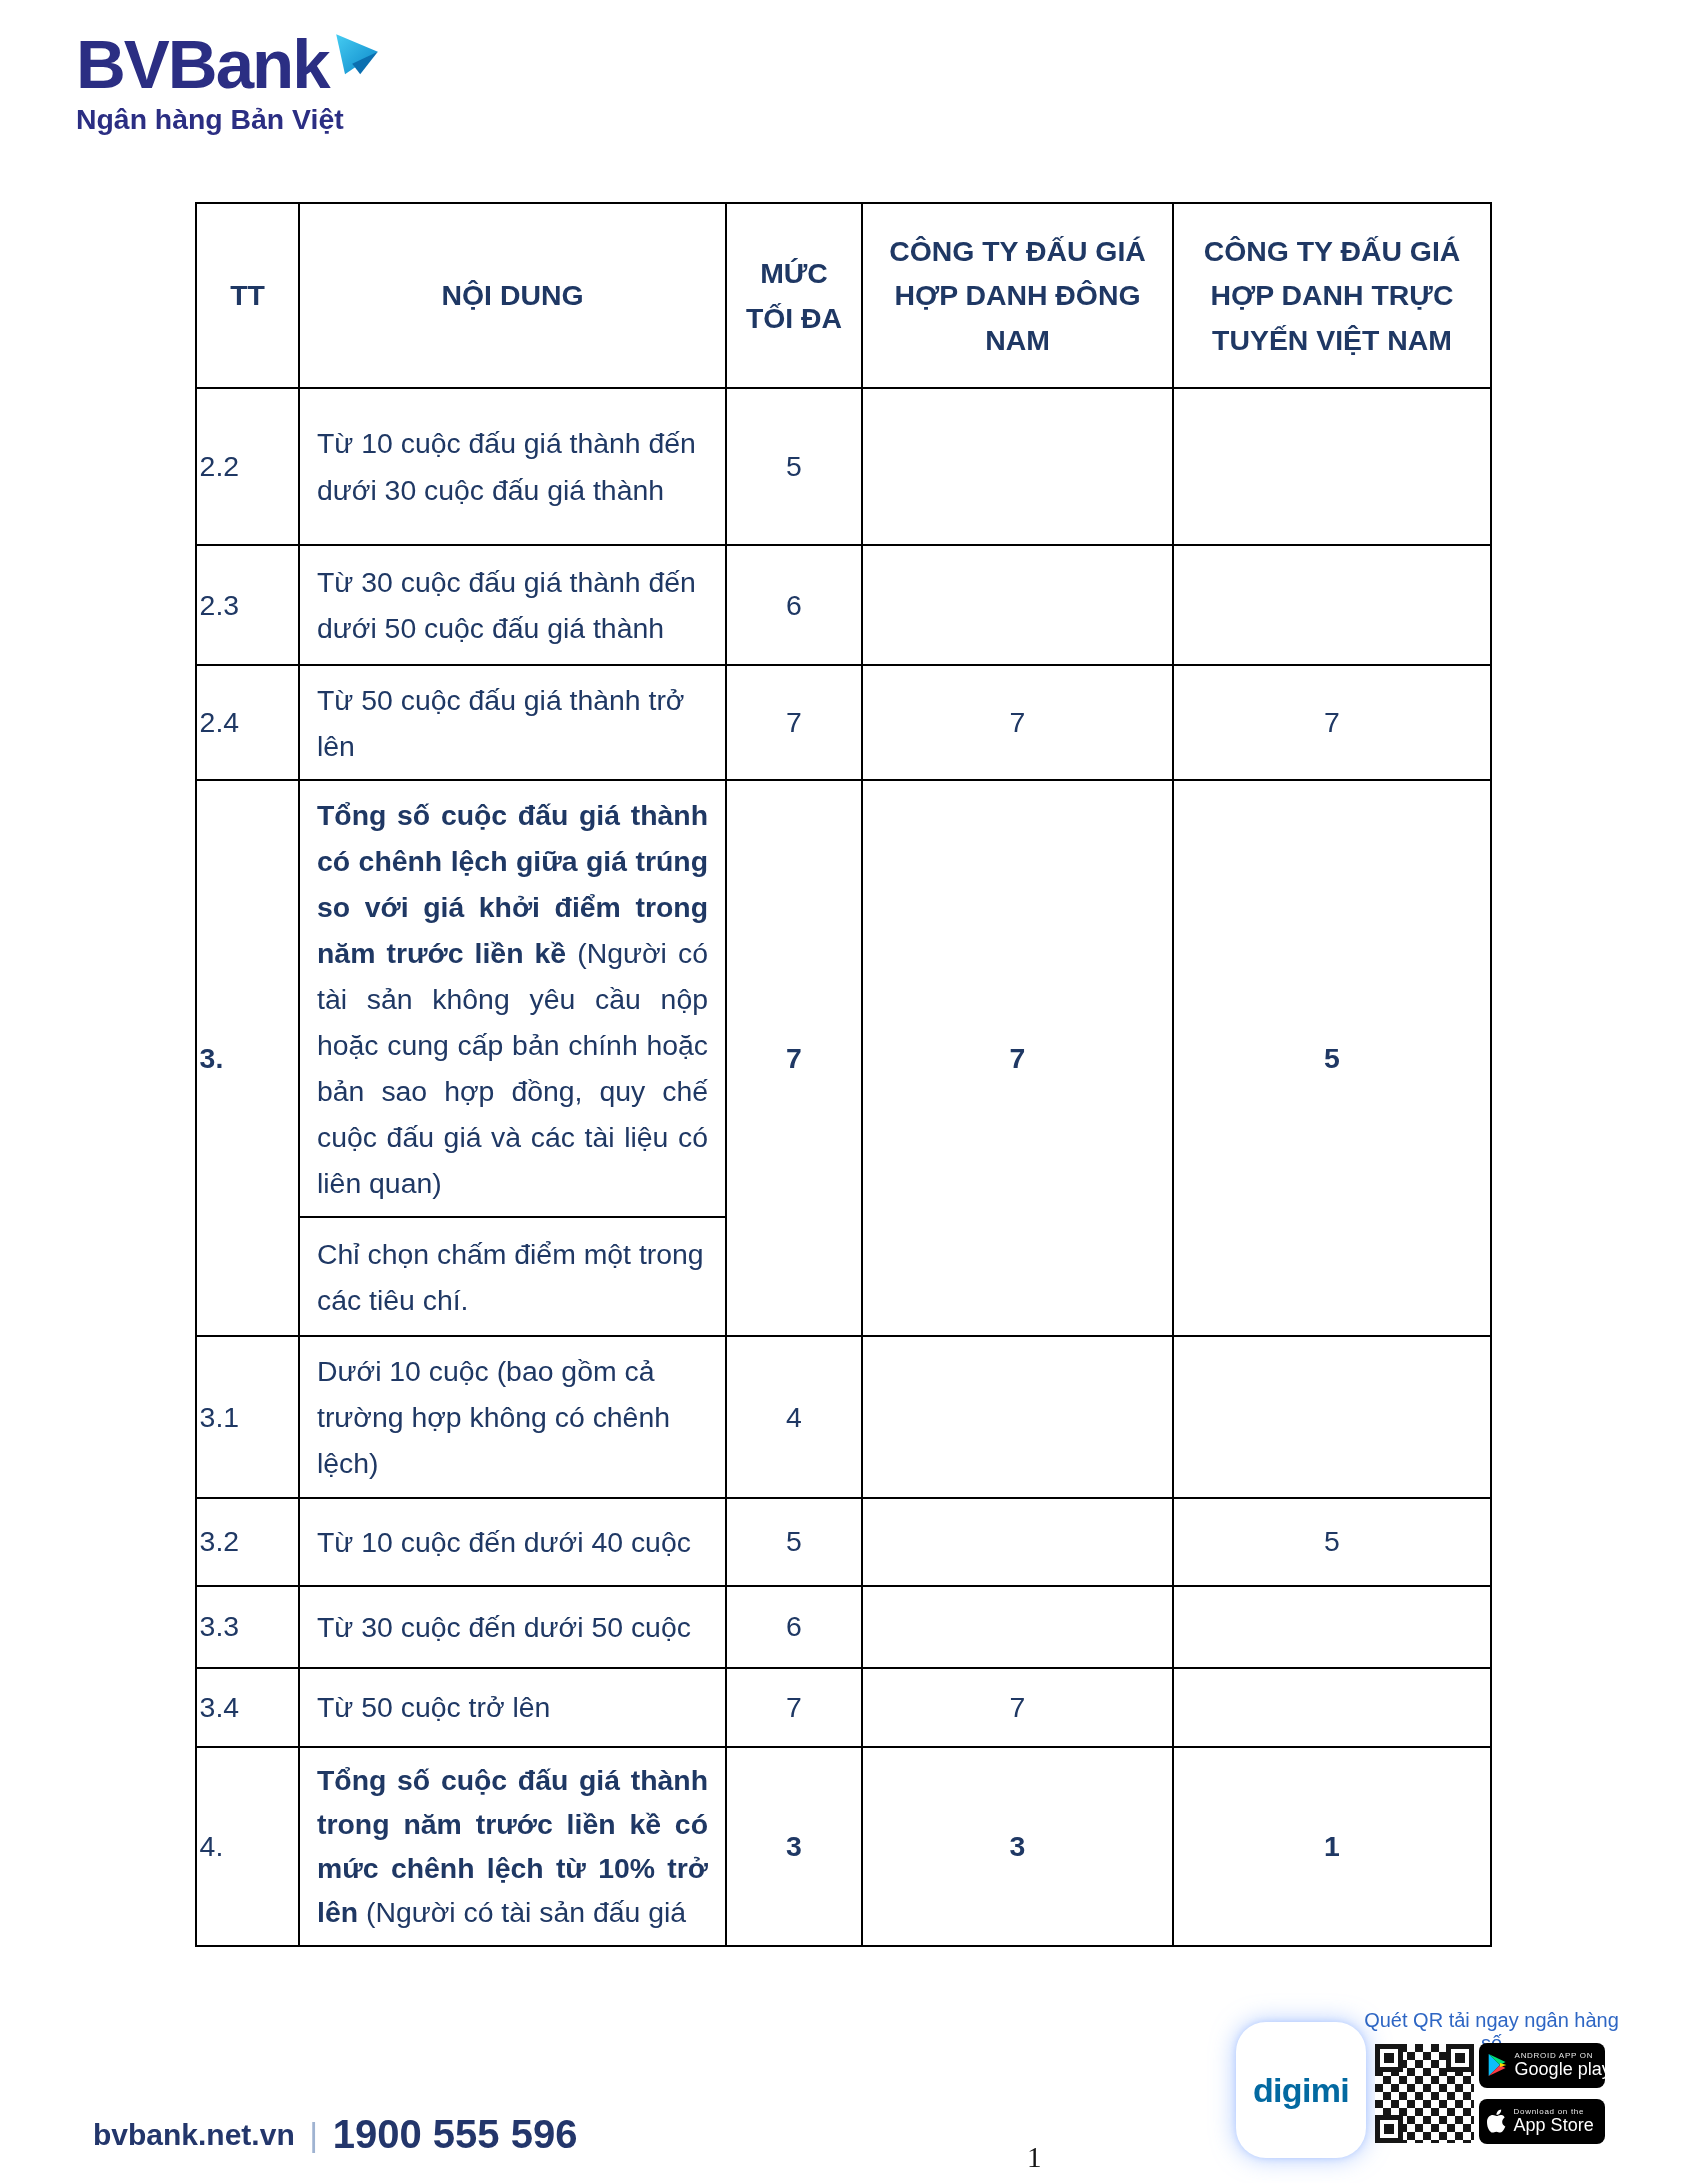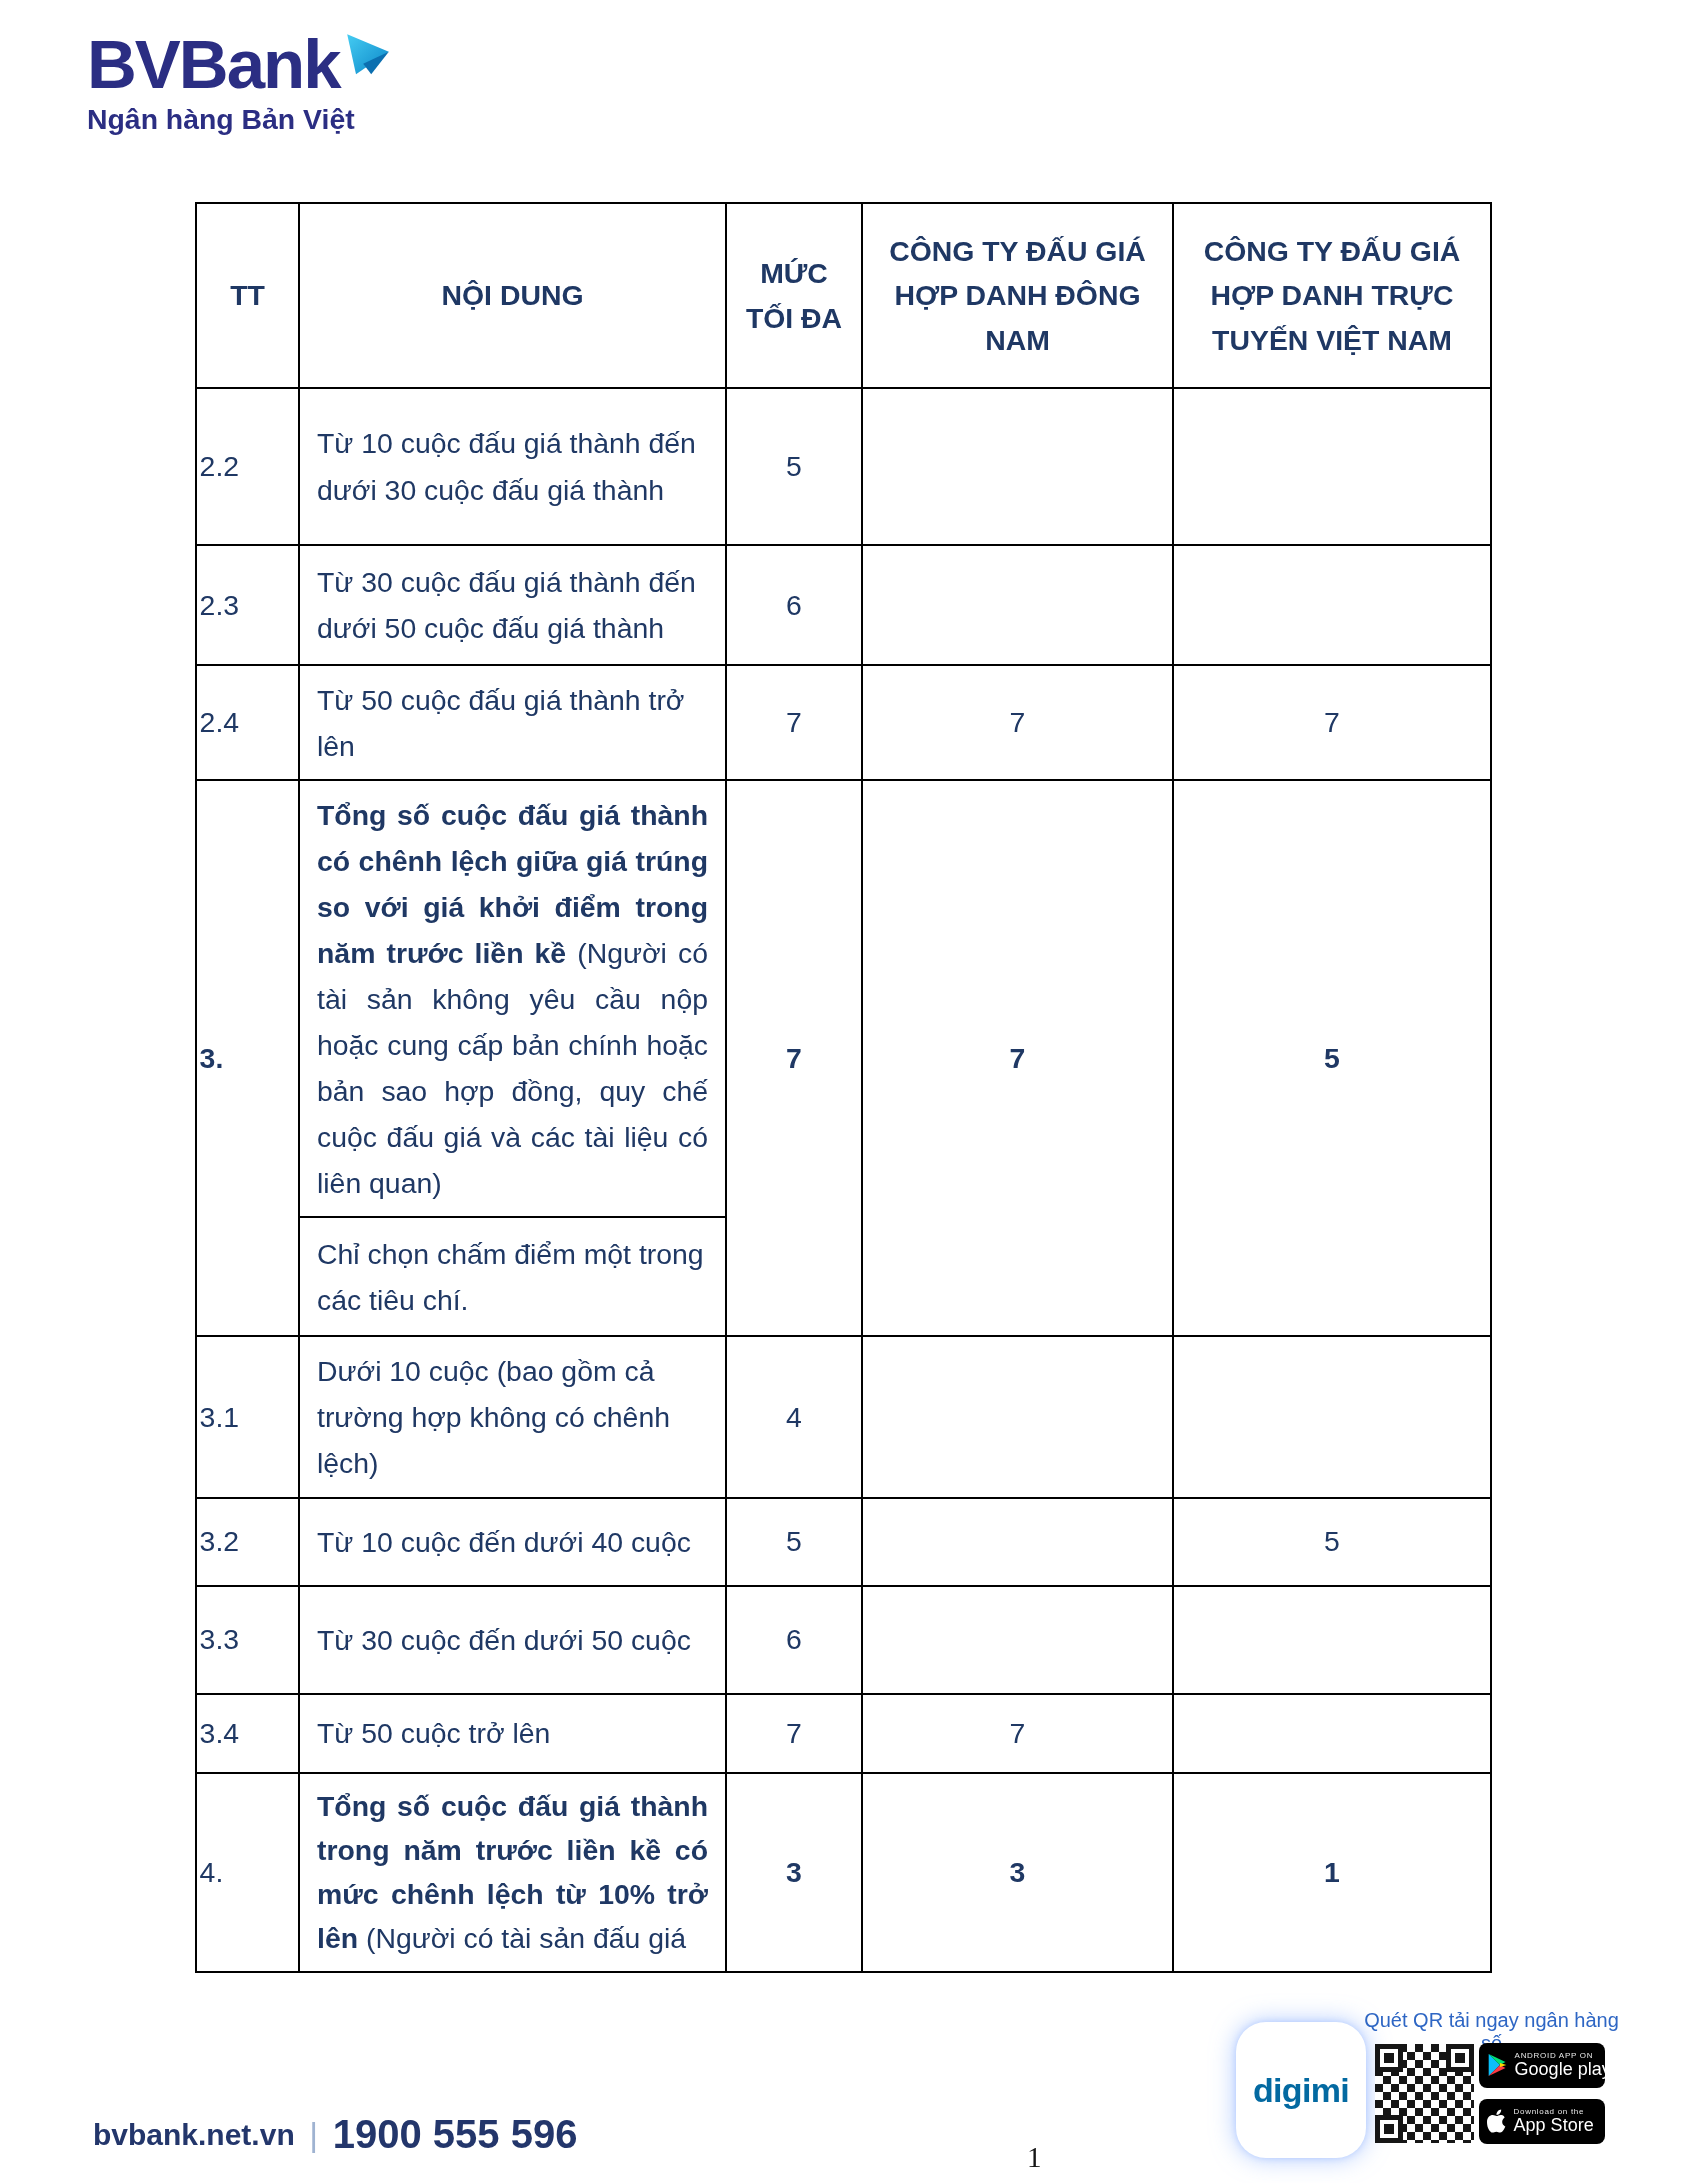--- a/index.html
+++ b/index.html
@@ -1,21 +1,21 @@
 <!DOCTYPE html>
 <html style="font-size:10.6px"><head>
 <meta charset="utf-8">
 <style>
   html,body{margin:0;padding:0;background:#ffffff;}
   #page{
     position:relative;width:1687px;height:2183px;background:#ffffff;overflow:hidden;
     font-family:"Liberation Sans","DejaVu Sans",sans-serif;color:#1F3864;
   }
   
-  .logo-block{position:absolute;left:87px;top:30px;}
+  .logo-block{position:absolute;left:76px;top:30px;}
   .brand-row{position:relative;display:flex;align-items:flex-start;}
   .brand-name{font-size:69px;font-weight:800;color:#2B2E83;letter-spacing:-2px;line-height:1.0;}
   .brand-arrow{margin-left:4px;margin-top:1.3px;}
   .brand-tagline{font-size:28.4px;font-weight:700;color:#2B2E83;margin-top:4px;letter-spacing:0px;}
   
   table.score{
     position:absolute;left:195px;top:202px;width:1293px;
     border-collapse:collapse;table-layout:fixed;
   }
   table.score td,table.score th{
@@ -32,21 +32,21 @@
   td.val{text-align:center;}
   td.val.bold{font-weight:700;}
   tr.h-head{height:185px;}
   tr.h-r22{height:157px;}
   tr.h-r23{height:120px;}
   tr.h-r24{height:109px;}
   tr.h-r3a{height:415px;}
   tr.h-r3b{height:119px;}
   tr.h-r31{height:147px;}
   tr.h-r32{height:88px;}
-  tr.h-r33{height:108px;}
+  tr.h-r33{height:82px;}
   tr.h-r34{height:79px;}
   tr.h-r4{height:177px;}
   
   .site-line{position:absolute;left:93px;top:2112px;display:flex;align-items:center;gap:14.6px;}
   .site-url{font-size:30px;font-weight:700;color:#23366B;}
   .site-sep{font-size:34px;font-weight:300;color:#9FB3D1;}
   .site-phone{font-size:40px;font-weight:700;color:#23366B;}
   .address{position:absolute;left:801px;top:2024px;width:415px;text-align:right;
            color:#4A70A8;font-size:26.5px;line-height:44px;font-weight:400;}
   .page-num{position:absolute;left:1027px;top:2141px;font-family:"Liberation Serif","DejaVu Serif",serif;

